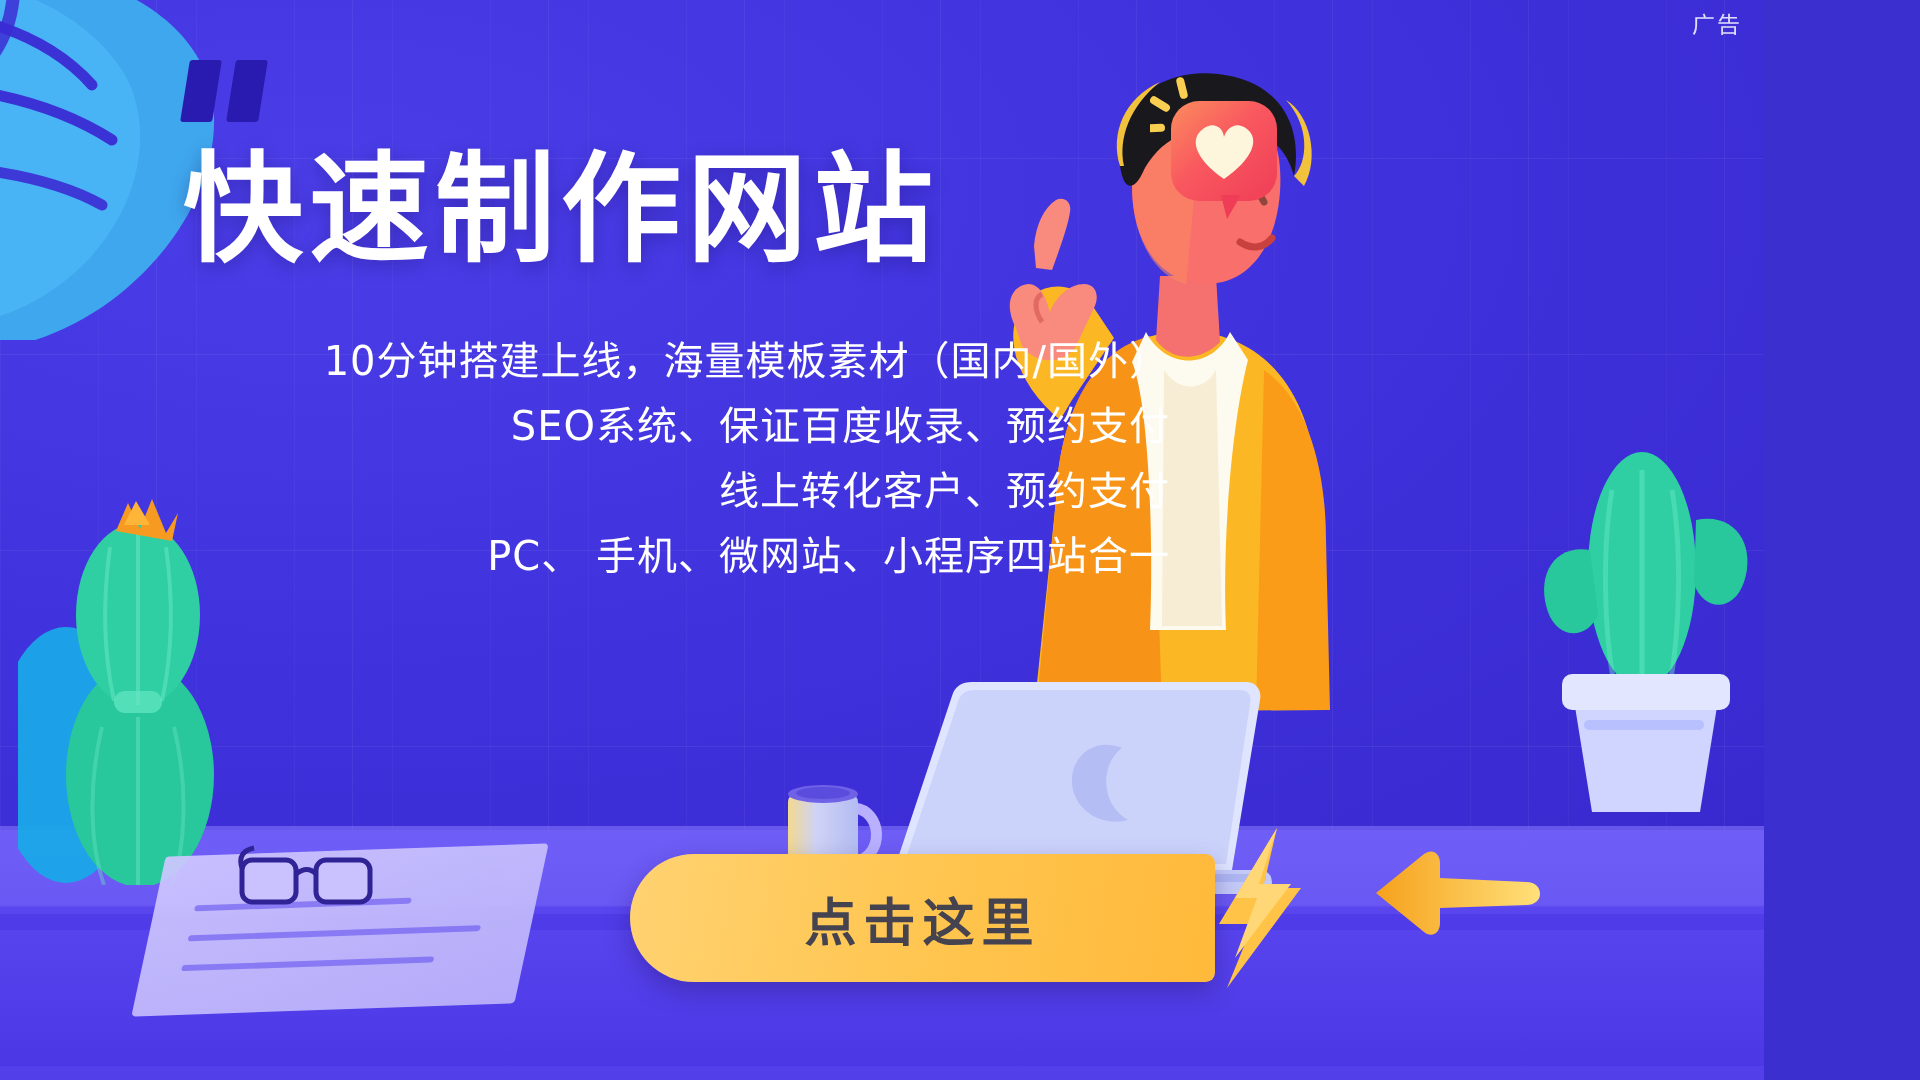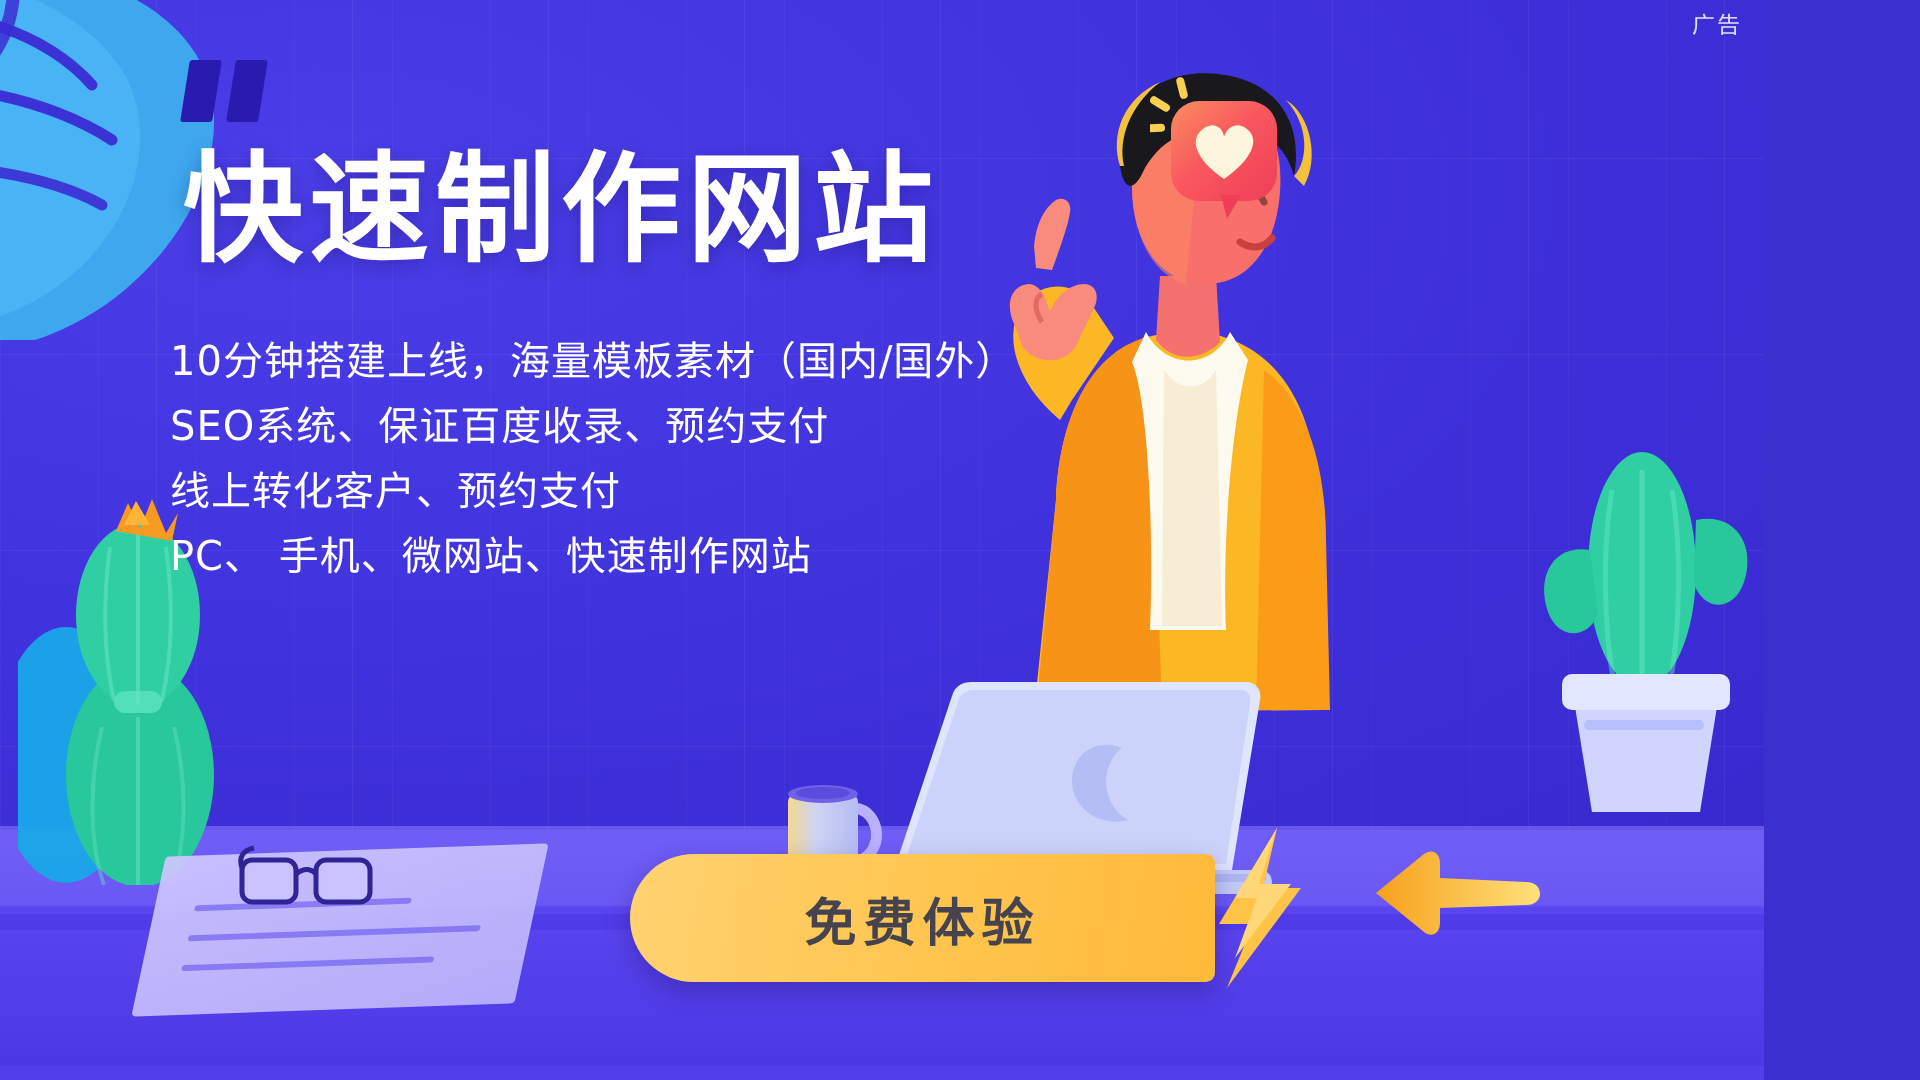--- a/index.html
+++ b/index.html
@@ -96,21 +96,21 @@
 
   
   .copy{position:absolute;left:170px;top:130px;z-index:20;width:1000px;}
   .headline{
     margin:13px;color:#ffffff;
     font-size:120px;line-height:1.12;font-weight:700;
     letter-spacing:6px;
     text-shadow:0 5px 18px rgba(20,10,90,.30);
     font-family:"DejaVu Sans","Liberation Sans",sans-serif;
   }
-  .bullets{margin:52px 0 0 0;padding:0;list-style:none;}
+  .bullets{margin:52px 0 0 0;padding:0;list-style:none;text-align:right;}
   .bullets li{
     color:#ffffff;font-size:40px;line-height:1.62;
     letter-spacing:1px;font-weight:400;white-space:nowrap;
     font-family:"DejaVu Sans","Liberation Sans",sans-serif;
   }
 
   
   .cta-wrap{position:absolute;left:630px;bottom:98px;z-index:30;display:flex;align-items:center;}
   .cta-btn{
     position:relative;
@@ -267,26 +267,26 @@
     <rect x="48" y="274" width="168" height="36" rx="10" fill="#e2e6ff"></rect>
     <rect x="70" y="320" width="120" height="10" rx="5" fill="#b2bafc" opacity=".8"></rect>
   </svg>
 
   <div class="copy">
     <h1 class="headline">快速制作网站</h1>
     <ul class="bullets">
       <li>10分钟搭建上线，海量模板素材（国内/国外）</li>
       <li>SEO系统、保证百度收录、预约支付</li>
       <li>线上转化客户、预约支付</li>
-      <li>PC、 手机、微网站、快速制作网站</li>
+      <li>PC、 手机、微网站、小程序四站合一</li>
     </ul>
   </div>
 
   <div class="cta-wrap">
-    <button class="cta-btn">免费体验</button>
+    <button class="cta-btn">点击这里</button>
 
     <svg class="bolt" viewBox="0 0 110 160">
       <path d="M72 0 L14 96 L48 96 L22 160 L96 60 L58 60 Z" fill="#ffc447"></path>
       <path d="M72 0 L30 70 L52 70 L30 130 L86 56 L54 56 Z" fill="#ffd776"></path>
     </svg>
 
     <svg class="arrow" viewBox="0 0 170 90">
       <defs>
         <linearGradient id="arrowG" x1="1" y1="0" x2="0" y2="0">
           <stop offset="0%" stop-color="#ffe07a"></stop>

